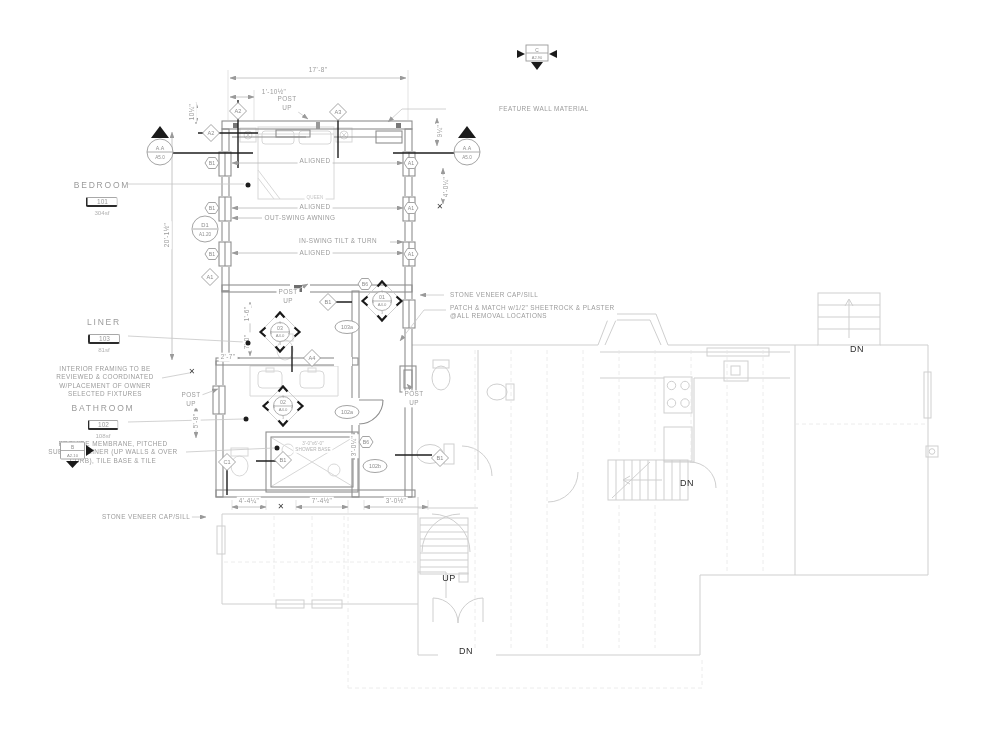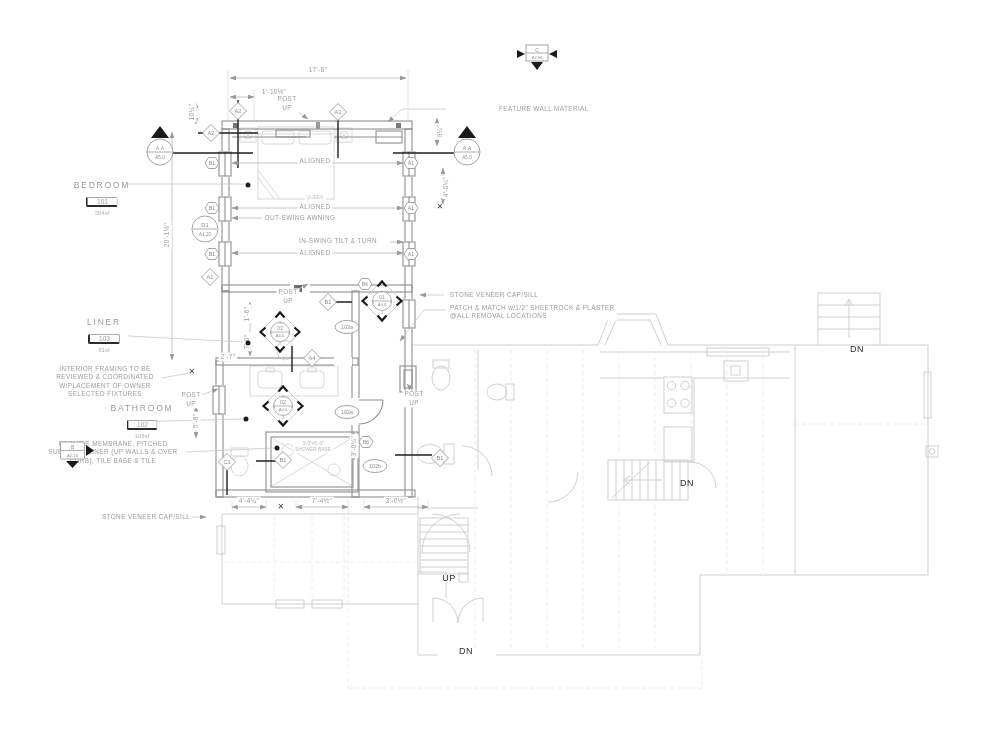--- a/index.html
+++ b/index.html
@@ -253,21 +253,21 @@
       <div class="lbl " style="left: 414px; top: 399px;">POST
 UP</div>
       <div class="lbl tiny" style="left: 313px; top: 447px;">3'-0"x6'-0"
 SHOWER BASE</div>
       <div class="lbl dark" style="left: 449px; top: 578px;">UP</div>
       <div class="lbl dark" style="left: 466px; top: 651px;">DN</div>
       <div class="lbl dark" style="left: 687px; top: 483px;">DN</div>
       <div class="lbl dark" style="left: 857px; top: 349px;">DN</div>
       <div class="room" style="left: 102px; top: 180px;"><div class="room-name">BEDROOM</div><div class="room-tag">101</div><div class="room-area">304sf</div></div>
       <div class="room" style="left: 104px; top: 317px;"><div class="room-name">LINER</div><div class="room-tag">103</div><div class="room-area">81sf</div></div>
-      <div class="room" style="left: 103px; top: 403px; margin-left: 39px;"><div class="room-name">BATHROOM</div><div class="room-tag">102</div><div class="room-area">108sf</div></div>
+      <div class="room" style="left: 103px; top: 403px;"><div class="room-name">BATHROOM</div><div class="room-tag">102</div><div class="room-area">108sf</div></div>
       <div class="marker" style="left: 537px; top: 57px;"><svg width="46" height="28">
           <polygon points="3,7 11,11 3,15" fill="#1a1a1a"></polygon>
           <polygon points="43,7 35,11 43,15" fill="#1a1a1a"></polygon>
           <rect x="12" y="2" width="22" height="16" fill="#fff" stroke="#9a9a9a" stroke-width="0.9"></rect>
           <line x1="12" y1="10" x2="34" y2="10" stroke="#9a9a9a" stroke-width="0.8"></line>
           <text x="23" y="8.6" text-anchor="middle" font-size="4.8" fill="#8d8d8d">C</text>
           <text x="23" y="15.8" text-anchor="middle" font-size="4" fill="#8d8d8d">A2.90</text>
           <polygon points="17,19 29,19 23,27" fill="#1a1a1a"></polygon>
         </svg></div>
       <div class="marker" style="left: 160px; top: 146px;"><svg width="34" height="42">

